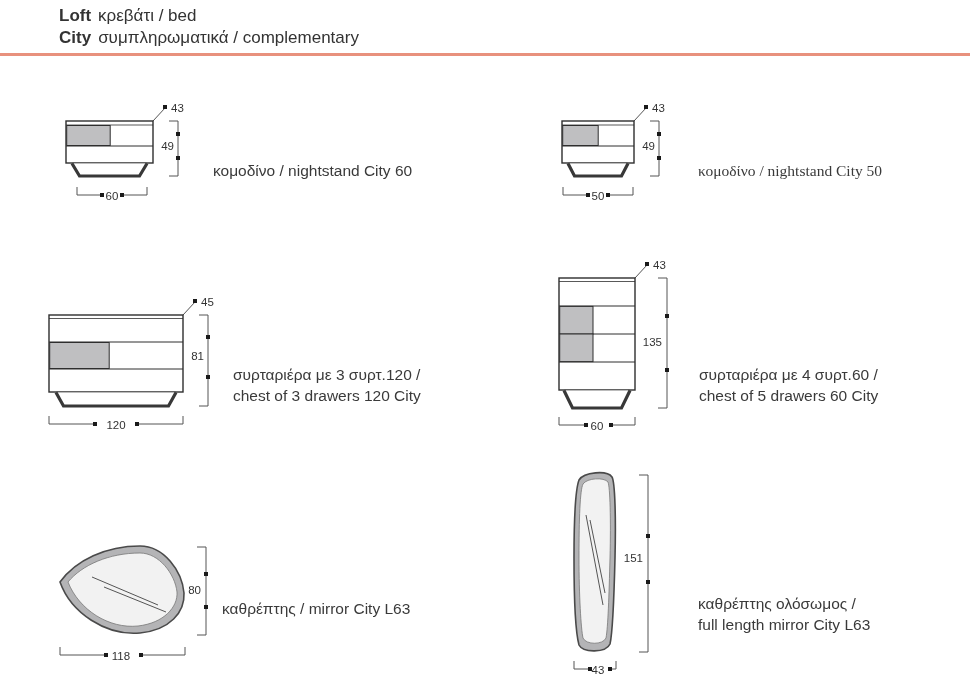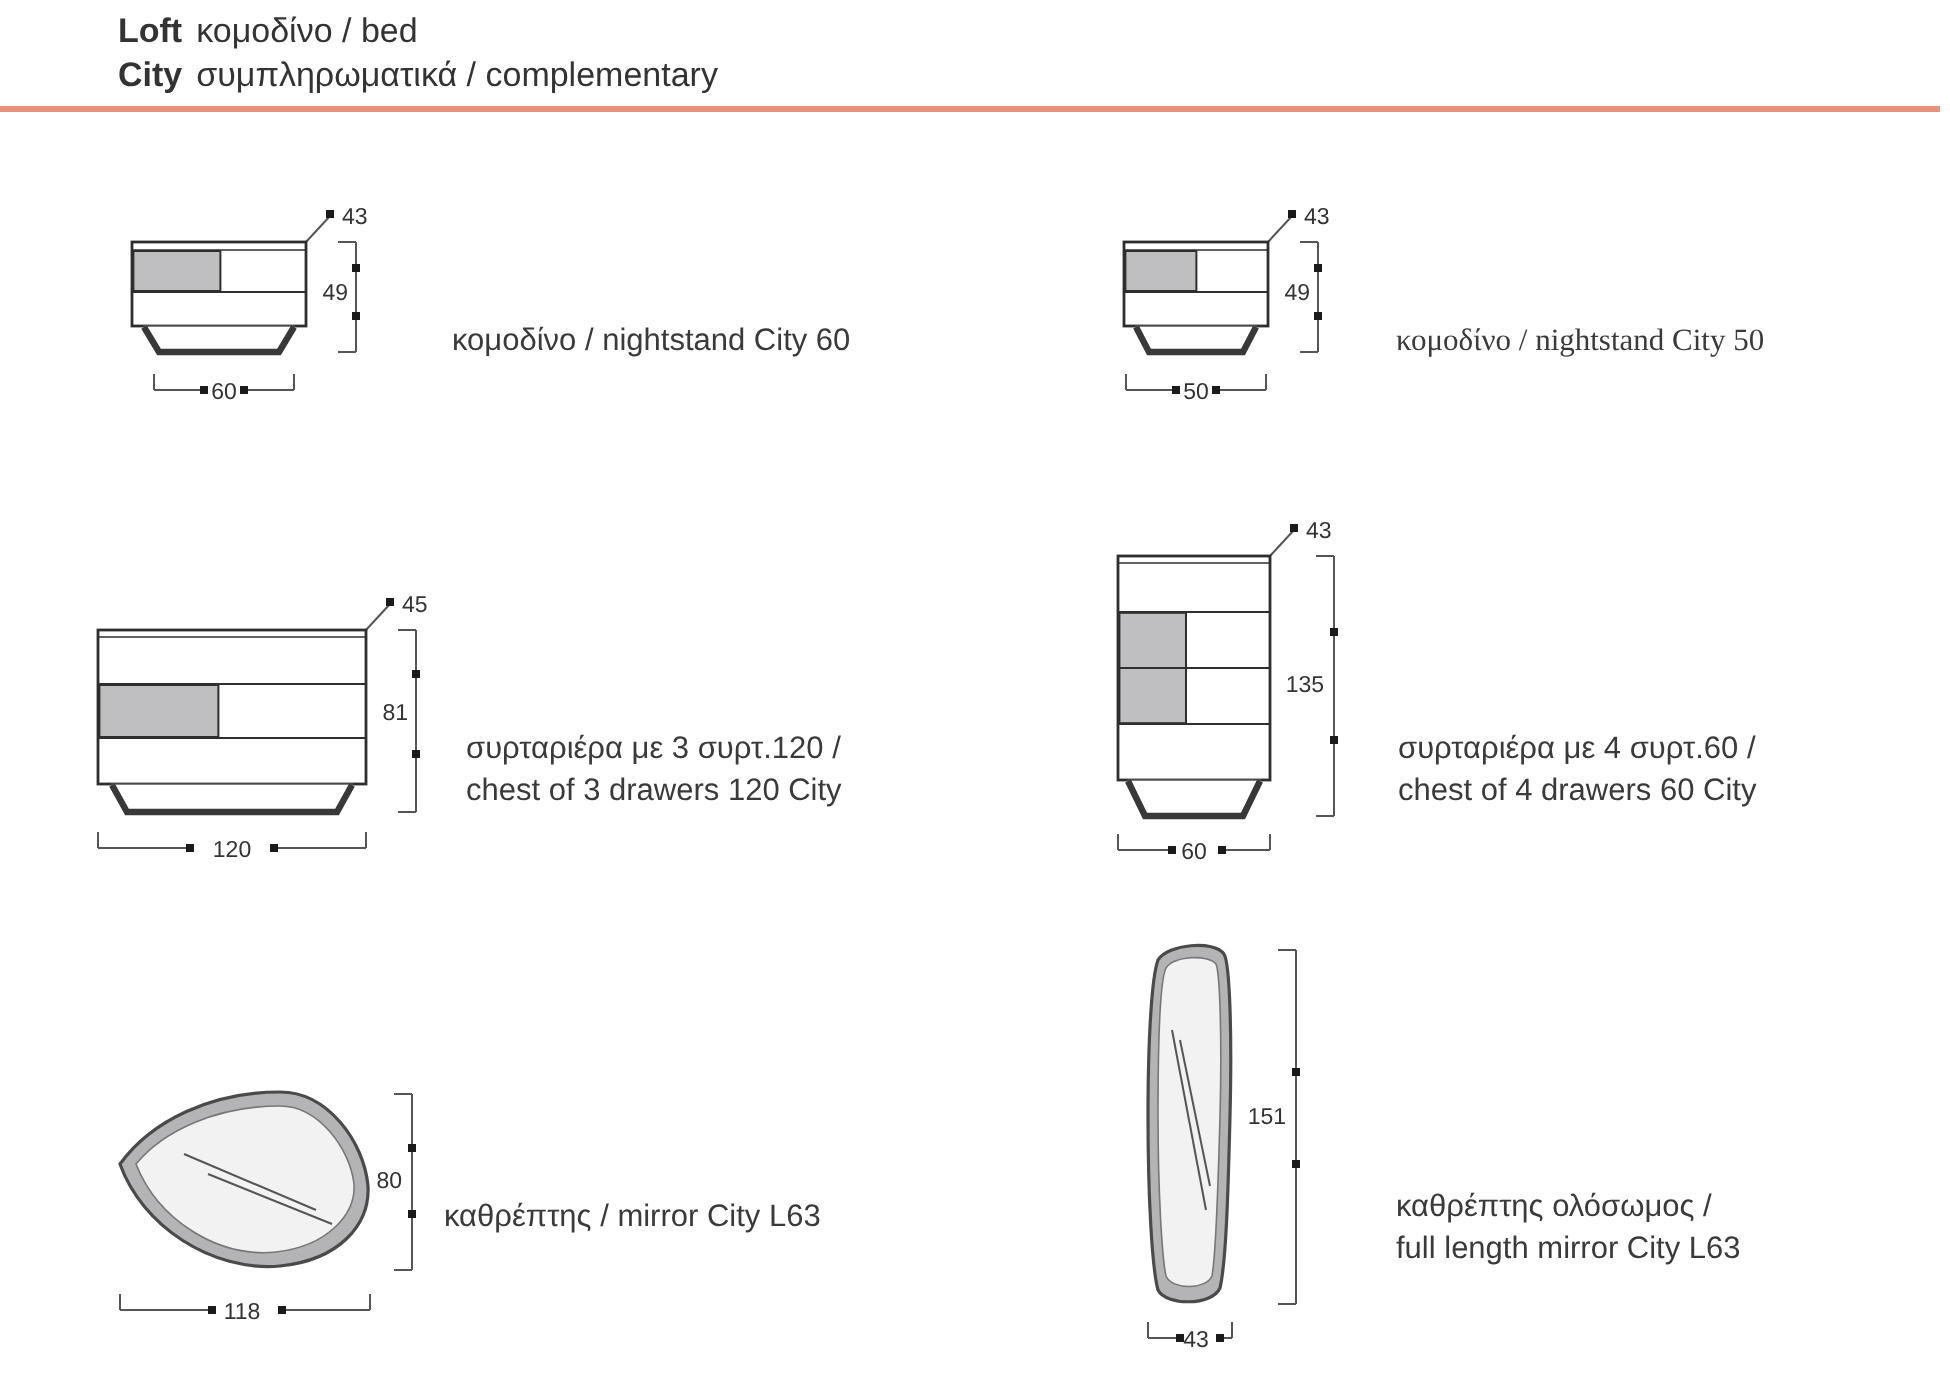--- a/index.html
+++ b/index.html
@@ -23,21 +23,21 @@
   .glass{fill:#F2F2F2;stroke:#777;stroke-width:0.8;}
   .refl{stroke:#555;stroke-width:1;fill:none;}
   .plabel{position:absolute;font-size:15.5px;line-height:21px;color:#3a3a3a;white-space:nowrap;}
 </style>
 </head>
 <body>
 
 <div class="page">
 
   <div class="header">
-    <div><span class="bold">Loft</span><span>κομοδίνο / bed</span></div>
+    <div><span class="bold">Loft</span><span>κρεβάτι / bed</span></div>
     <div><span class="bold">City</span><span>συμπληρωματικά / complementary</span></div>
   </div>
   <div class="divider"></div>
 
   <div class="fig" style="left:50px;top:92px;">
     <svg viewBox="0 0 175 125" width="175" height="125">
       <line x1="103" y1="29" x2="115" y2="16" class="dim"></line>
       <rect x="113" y="13" width="4" height="4" class="dot"></rect>
       <text x="121" y="20">43</text>
       <rect x="16" y="29" width="87" height="42" class="cab"></rect>
@@ -58,21 +58,21 @@
         <line x1="27" y1="95" x2="27" y2="103" class="dim"></line>
         <line x1="27" y1="103" x2="50" y2="103" class="dim"></line>
         <rect x="50" y="101" width="4" height="4" class="dot"></rect>
         <text x="62" y="107.5" text-anchor="middle">60</text>
         <rect x="70" y="101" width="4" height="4" class="dot"></rect>
         <line x1="74" y1="103" x2="97" y2="103" class="dim"></line>
         <line x1="97" y1="95" x2="97" y2="103" class="dim"></line>
       </g>
     </svg>
   </div>
-  <div class="plabel" style="left:213px;top:160px;margin-left:13px;">
+  <div class="plabel" style="left:213px;top:160px;">
     <div>κομοδίνο / nightstand City 60</div>
     <div></div>
   </div>
 
   <div class="fig" style="left:542px;top:92px;">
     <svg viewBox="0 0 175 125" width="175" height="125">
       <line x1="92" y1="29" x2="104" y2="16" class="dim"></line>
       <rect x="102" y="13" width="4" height="4" class="dot"></rect>
       <text x="110" y="20">43</text>
       <rect x="20" y="29" width="72" height="42" class="cab"></rect>
@@ -169,21 +169,21 @@
         <rect x="39" y="170" width="4" height="4" class="dot"></rect>
         <text x="52" y="176.5" text-anchor="middle">60</text>
         <rect x="64" y="170" width="4" height="4" class="dot"></rect>
         <line x1="68" y1="172" x2="90" y2="172" class="dim"></line>
         <line x1="90" y1="164" x2="90" y2="172" class="dim"></line>
       </g>
     </svg>
   </div>
   <div class="plabel" style="left:699px;top:364px;">
     <div>συρταριέρα με 4 συρτ.60 /</div>
-    <div>chest of 4 drawers 60 City</div>
+    <div>chest of 5 drawers 60 City</div>
   </div>
 
   <div class="fig" style="left:48px;top:533px;">
     <svg viewBox="0 0 185 135" width="185" height="135">
       <path class="frame" d="M12,49 C28,27 58,13 92,13 C116,13 134,38 136,60 C137,79 122,97 92,100 C58,103 23,80 12,49 Z"></path>
       <path class="glass" d="M20,49 C34,32 61,20 92,20 C111,20 127,41 129,59 C130,74 116,90 90,93 C61,96 31,77 20,49 Z"></path>
       <line x1="44" y1="44" x2="110" y2="72" class="refl"></line>
       <line x1="56" y1="54" x2="118" y2="79" class="refl"></line>
       <g>
         <line x1="149" y1="14" x2="158" y2="14" class="dim"></line>

